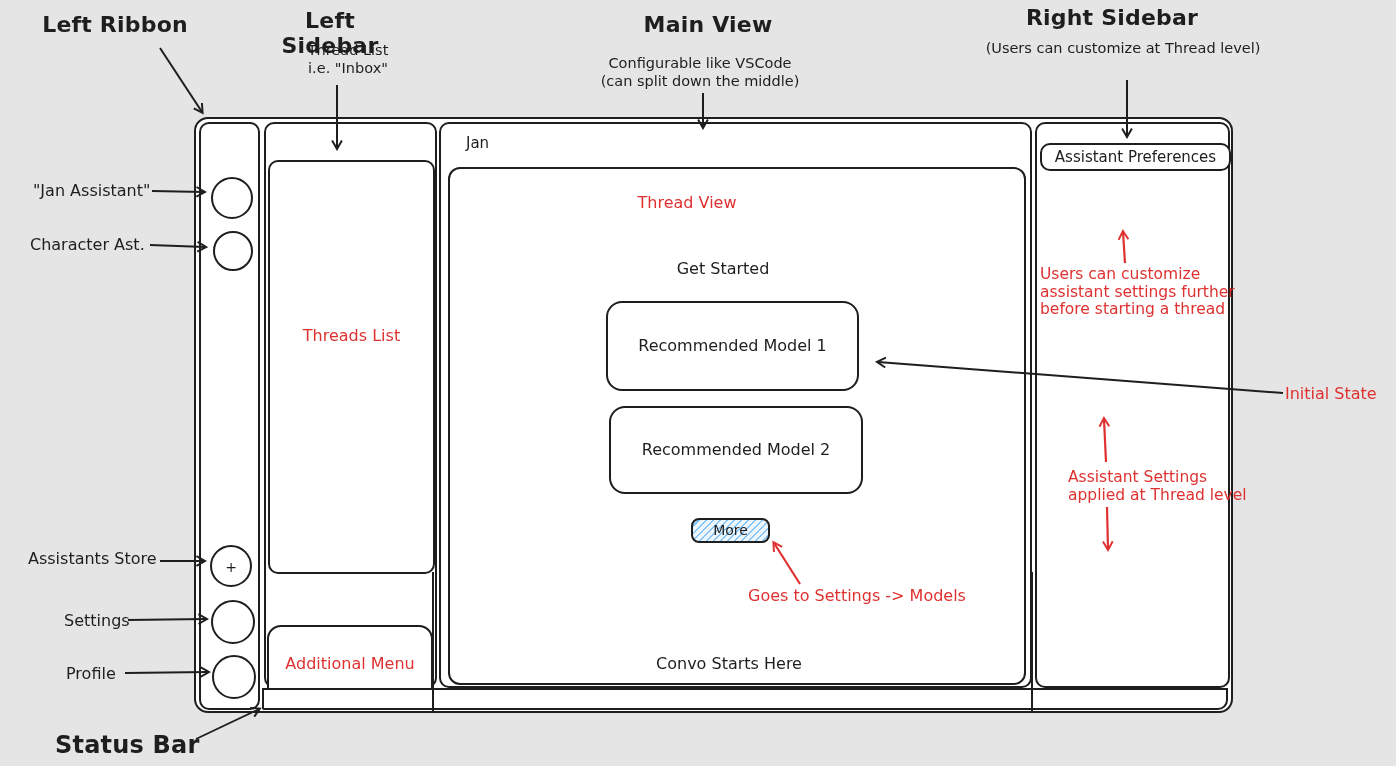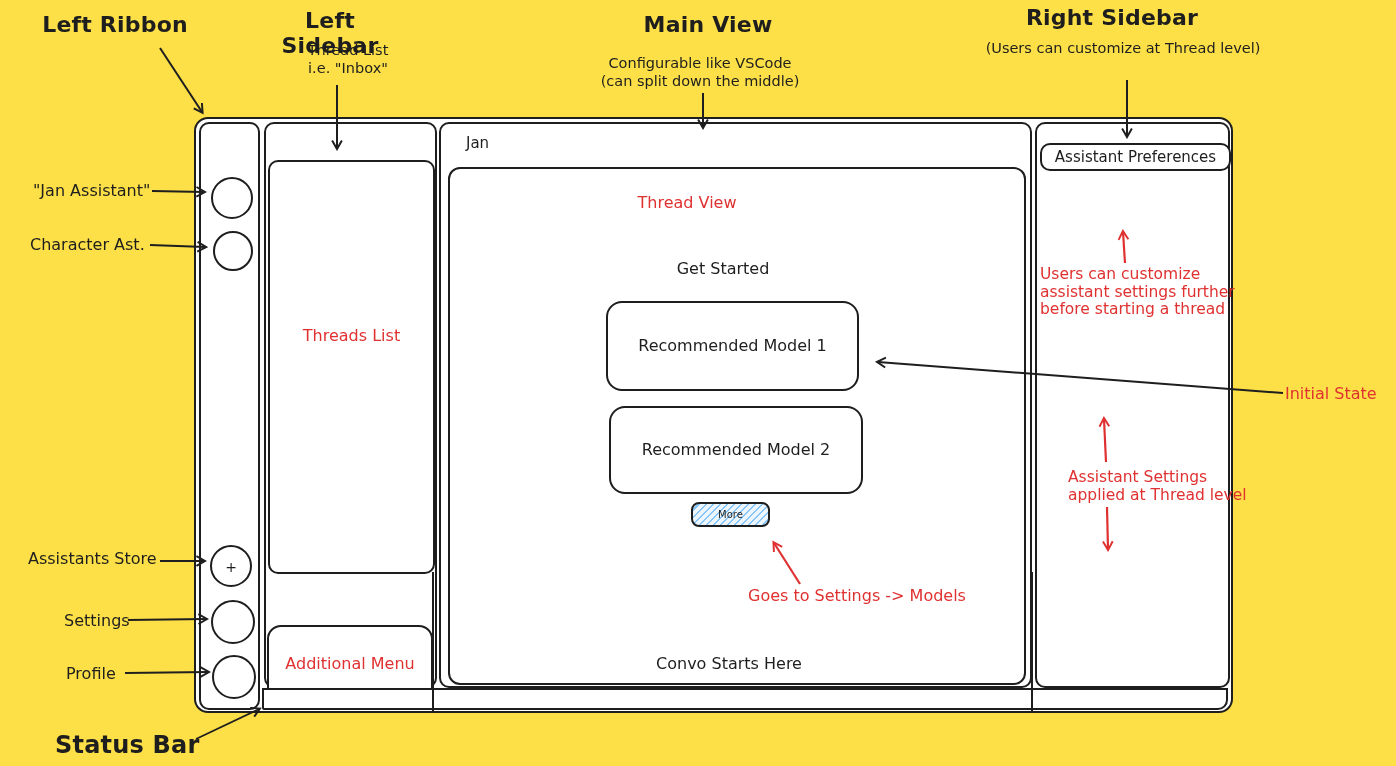--- a/index.html
+++ b/index.html
@@ -1,21 +1,21 @@
 <!DOCTYPE html>
 <html><head>
 <meta charset="utf-8">
 <style>
   :root{
     --ink:#1e1e1e;
     --red:#e03131;
   }
   *{box-sizing:border-box;margin:0;padding:0;}
   body{background:#fff;font-family:"DejaVu Sans",sans-serif;color:var(--ink);}
-  #canvas{position:relative;width:1396px;height:766px;background:#fde047;overflow:hidden;}
+  #canvas{position:relative;width:1396px;height:766px;background:#e5e5e5;overflow:hidden;}
   .abs{position:absolute;}
   .sketch{border:2px solid var(--ink);border-radius:12px;background:#fff;}
   .note{color:var(--red);}
   .hand{letter-spacing:.2px;}
   .ctr{text-align:center;}
   .hdr{font-size:22px;font-weight:bold;}
   .sub{font-size:14.5px;line-height:17.5px;}
   .lbl{font-size:16px;}
   .hatch{
     background:#eef6fd;
@@ -78,21 +78,21 @@
       <div class="abs" style="left:25px;top:10px;font-size:15px;">Jan</div>
 
       <div class="abs sketch" style="left:7px;top:43px;width:578px;height:518px;border-radius:12px;">
         <div class="abs note lbl ctr" style="left:147px;top:24px;width:180px;">Thread View</div>
         <div class="abs lbl ctr" style="left:173px;top:90px;width:200px;">Get Started</div>
 
         <div class="abs sketch ctr" style="left:156px;top:132px;width:253px;height:90px;border-radius:16px;line-height:86px;font-size:16px;"><span>Recommended Model 1</span></div>
 
         <div class="abs sketch ctr" style="left:159px;top:237px;width:254px;height:88px;border-radius:16px;line-height:84px;font-size:16px;"><span>Recommended Model 2</span></div>
 
-        <div class="abs sketch hatch ctr" style="left:241px;top:333px;width:79px;height:25px;border-radius:8px;line-height:21px;font-size:10px;"><span>More</span></div>
+        <div class="abs sketch hatch ctr" style="left:241px;top:349px;width:79px;height:25px;border-radius:8px;line-height:21px;font-size:14px;"><span>More</span></div>
 
         <div class="abs lbl ctr" style="left:179px;top:485px;width:200px;">Convo Starts Here</div>
       </div>
     </div>
 
     <div class="abs sketch" style="left:839px;top:3px;width:195px;height:566px;border-radius:10px;">
       <div class="abs sketch ctr" style="left:3px;top:19px;width:191px;height:28px;border-radius:10px;line-height:24px;font-size:15px;"><span>Assistant Preferences</span></div>
     </div>
 
     <div class="abs" style="left:66px;top:569px;width:966px;height:22px;border:2px solid var(--ink);border-radius:0 0 10px 2px;background:#fff;"></div>

